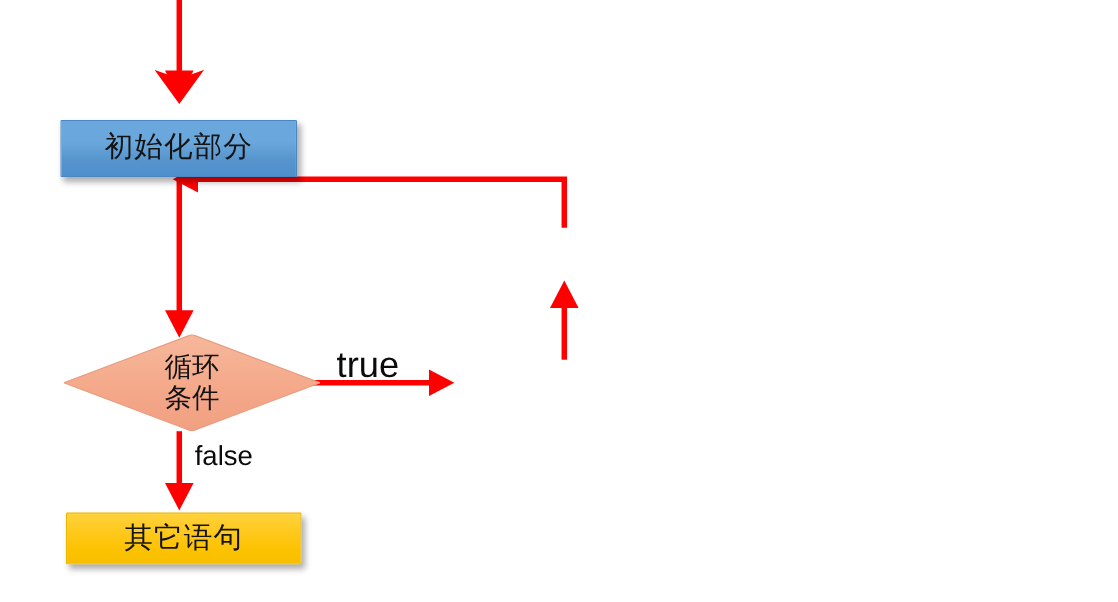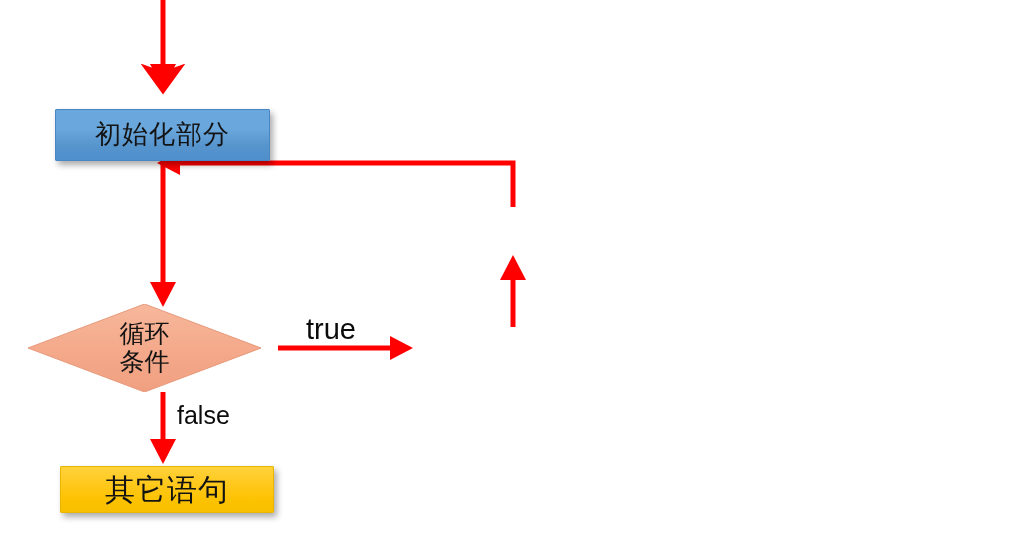--- a/index.html
+++ b/index.html
@@ -133,40 +133,40 @@
     <g>
       <line x1="163" y1="392" x2="163" y2="445" stroke="#FF0000" stroke-width="5"></line>
       <polygon points="150,439 176,439 163,464" fill="#FF0000"></polygon>
     </g>
   </svg>
 
   <div class="node box box-blue label-cn" style="left:55px; top:90px; width:213px; height:50px; font-size:26px;margin-top:19px;">
     <span>初始化部分</span>
   </div>
 
-  <div class="diamond-wrap" style="left:28px; top:304px; width:233px; height:88px;">
+  <div class="diamond-wrap" style="left:58px; top:304px; width:233px; height:88px;">
     <svg class="diamond-shape" viewBox="0 0 233 88" preserveAspectRatio="none" xmlns="http://www.w3.org/2000/svg">
       <defs>
         <linearGradient id="dgrad" x1="0" y1="0" x2="0" y2="1">
           <stop offset="0%" stop-color="#f7b79b"></stop>
           <stop offset="55%" stop-color="#f4a98a"></stop>
           <stop offset="100%" stop-color="#f0a081"></stop>
         </linearGradient>
       </defs>
       <polygon points="116.5,0 233,44 116.5,88 0,44" fill="url(#dgrad)" stroke="#e79a7c" stroke-width="1"></polygon>
     </svg>
     <div class="diamond-text" style="font-size:25px;">
       <span>循环</span>
       <span>条件</span>
     </div>
   </div>
 
 
 
-  <div class="node box box-yellow label-cn" style="left:60px; top:466px; width:212px; height:45px; font-size:30px;">
+  <div class="node box box-yellow label-cn" style="left:60px; top:466px; width:212px; height:45px; font-size:26px;">
     <span>其它语句</span>
   </div>
 
-  <div class="edge-label" style="left:306px; top:313px; font-size:29px;">true</div>
+  <div class="edge-label" style="left:306px; top:313px; font-size:33px;">true</div>
 
   <div class="edge-label" style="left:177px; top:401px; font-size:25px;">false</div>
 
 </div>
 
 </body></html>

